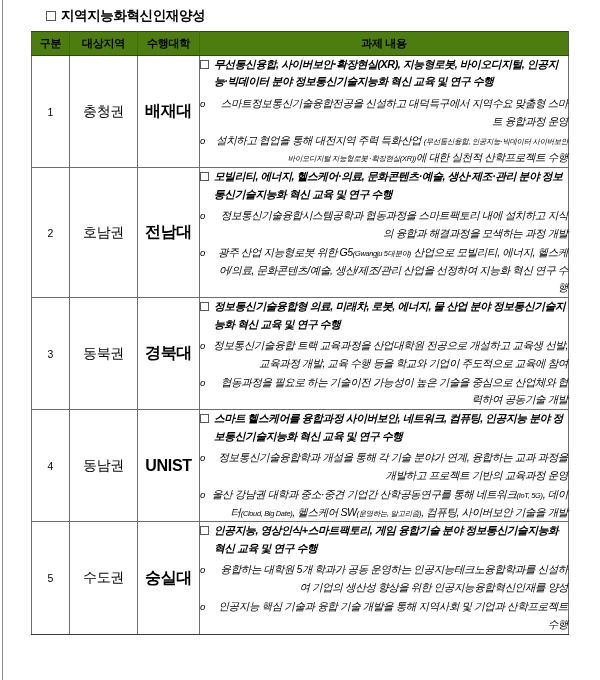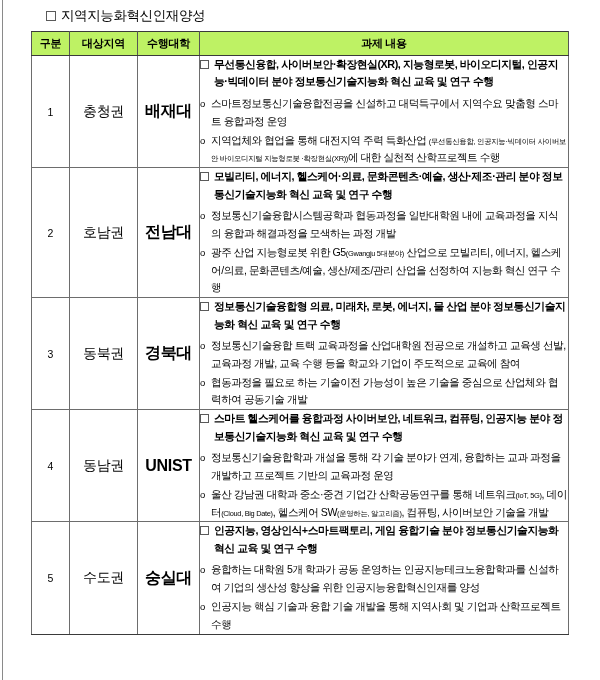--- a/index.html
+++ b/index.html
@@ -29,21 +29,21 @@
     top: 0;
     width: 538px;
   }
   .doc-heading {
     display: flex;
     align-items: center;
     gap: 5px;
     height: 31px;
     padding-left: 15px;
     font-size: 13.5px;
-    font-weight: 400;
+    font-weight: 700;
     letter-spacing: -0.4px;
   }
   .chk {
     display: inline-block;
     width: 8px;
     height: 8px;
     border: 1px solid #5a5a5a;
     background: #fff;
     flex: 0 0 auto;
     position: relative;
@@ -54,37 +54,37 @@
     width: 538px;
     table-layout: fixed;
   }
   table.grid th,
   table.grid td {
     border: 1px solid #555555;
     vertical-align: middle;
     padding: 0;
   }
   table.grid thead th {
-    background: #bef264;
+    background: #4d7c0f;
     font-size: 11px;
     font-weight: 700;
     letter-spacing: -0.3px;
     height: 23px;
     text-align: center;
     border-top: 1.4px solid #3a3a3a;
     border-bottom: 1.4px solid #3a3a3a;
   }
   table.grid tbody td {
     border-color: #6d6d6d;
   }
   tbody tr:last-child td { border-bottom: 1.4px solid #3a3a3a; }
   .c-no    { width: 38px;  text-align: center; font-size: 10.5px; }
   .c-reg   { width: 68px;  text-align: center; font-size: 14px; letter-spacing: -0.3px; }
   .c-uni   { width: 62px;  text-align: center; font-size: 16px; font-weight: 700; letter-spacing: -0.3px; }
-  .c-body  { padding: 6px 6px 7px 7px; }
+  .c-body  { padding: 6px 6px 7px 7px; font-style: italic; }
 
   .task-title {
     display: flex;
     align-items: flex-start;
     gap: 5px;
     font-size: 10.8px;
     font-weight: 700;
     line-height: 1.62;
     letter-spacing: -0.45px;
     margin-bottom: 4px;
@@ -100,20 +100,21 @@
     margin: 0;
     padding: 0;
   }
   ul.bullets li {
     position: relative;
     padding-left: 11px;
     font-size: 10.6px;
     line-height: 1.68;
     letter-spacing: -0.45px;
     margin-top: 1px;
+    text-align: right;
   }
   ul.bullets li::before {
     content: "o";
     position: absolute;
     left: 0;
     top: 0;
     font-size: 9.5px;
     line-height: 1.85;
   }
   .tiny {
@@ -154,36 +155,36 @@
         <td class="c-no">1</td>
         <td class="c-reg">충청권</td>
         <td class="c-uni">배재대</td>
         <td class="c-body">
           <div class="task-title">
             <span class="chk"></span>
             <span class="ttl-text">무선통신융합, 사이버보안·확장현실(XR), 지능형로봇, 바이오디지털, 인공지능·빅데이터 분야 정보통신기술지능화 혁신 교육 및 연구 수행</span>
           </div>
           <ul class="bullets">
             <li><span>스마트정보통신기술융합전공을 신설하고 대덕특구에서 지역수요 맞춤형 스마트 융합과정 운영</span></li>
-            <li><span>지역업체와 협업을 통해 대전지역 주력 특화산업 </span><span class="tiny">(무선통신융합, 인공지능·빅데이터 사이버보안 바이오디지털 지능형로봇 ·확장현실(XR))</span><span>에 대한 실천적 산학프로젝트 수행</span></li>
+            <li><span>설치하고 협업을 통해 대전지역 주력 특화산업 </span><span class="tiny">(무선통신융합, 인공지능·빅데이터 사이버보안 바이오디지털 지능형로봇 ·확장현실(XR))</span><span>에 대한 실천적 산학프로젝트 수행</span></li>
           </ul>
         </td>
       </tr>
 
       <tr>
         <td class="c-no">2</td>
         <td class="c-reg">호남권</td>
         <td class="c-uni">전남대</td>
         <td class="c-body">
           <div class="task-title">
             <span class="chk"></span>
             <span class="ttl-text">모빌리티, 에너지, 헬스케어·의료, 문화콘텐츠·예술, 생산·제조·관리 분야 정보통신기술지능화 혁신 교육 및 연구 수행</span>
           </div>
           <ul class="bullets">
-            <li><span>정보통신기술융합시스템공학과 협동과정을 일반대학원 내에 교육과정을 지식의 융합과 해결과정을 모색하는 과정 개발</span></li>
+            <li><span>정보통신기술융합시스템공학과 협동과정을 스마트팩토리 내에 설치하고 지식의 융합과 해결과정을 모색하는 과정 개발</span></li>
             <li><span>광주 산업 지능형로봇 위한 G5</span><span class="tiny">(Gwangju 5대분야)</span><span> 산업으로 모빌리티, 에너지, 헬스케어/의료, 문화콘텐츠/예술, 생산/제조/관리 산업을 선정하여 지능화 혁신 연구 수행</span></li>
           </ul>
         </td>
       </tr>
 
       <tr>
         <td class="c-no">3</td>
         <td class="c-reg">동북권</td>
         <td class="c-uni">경북대</td>
         <td class="c-body">

